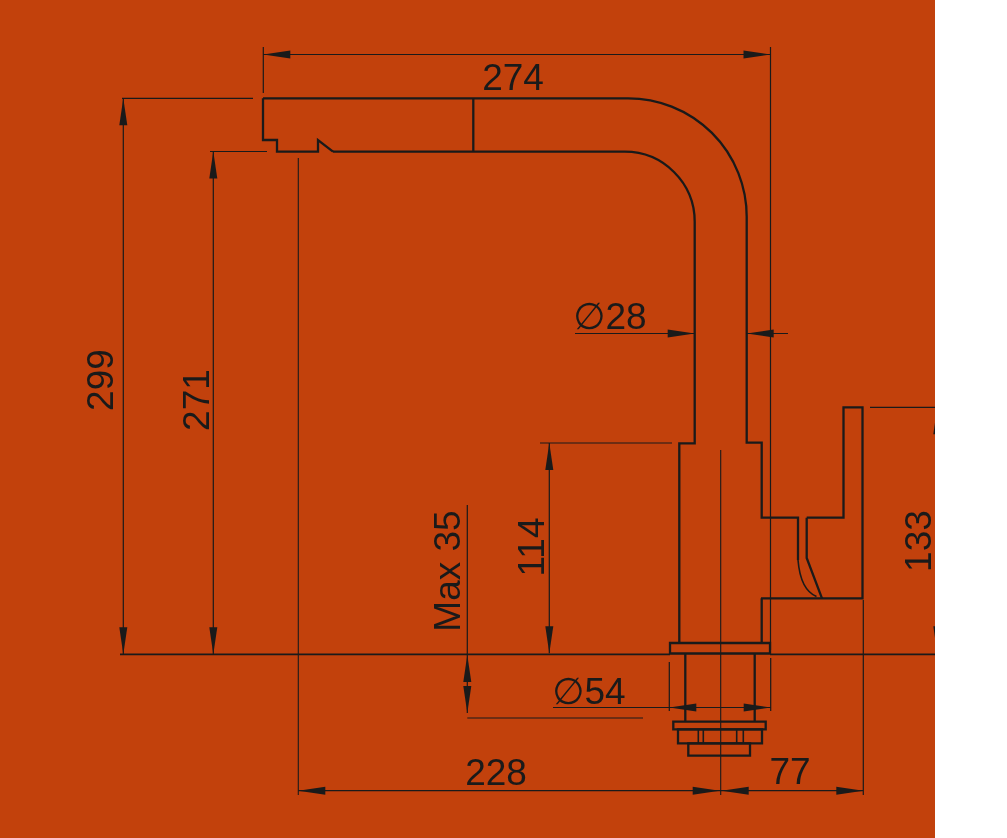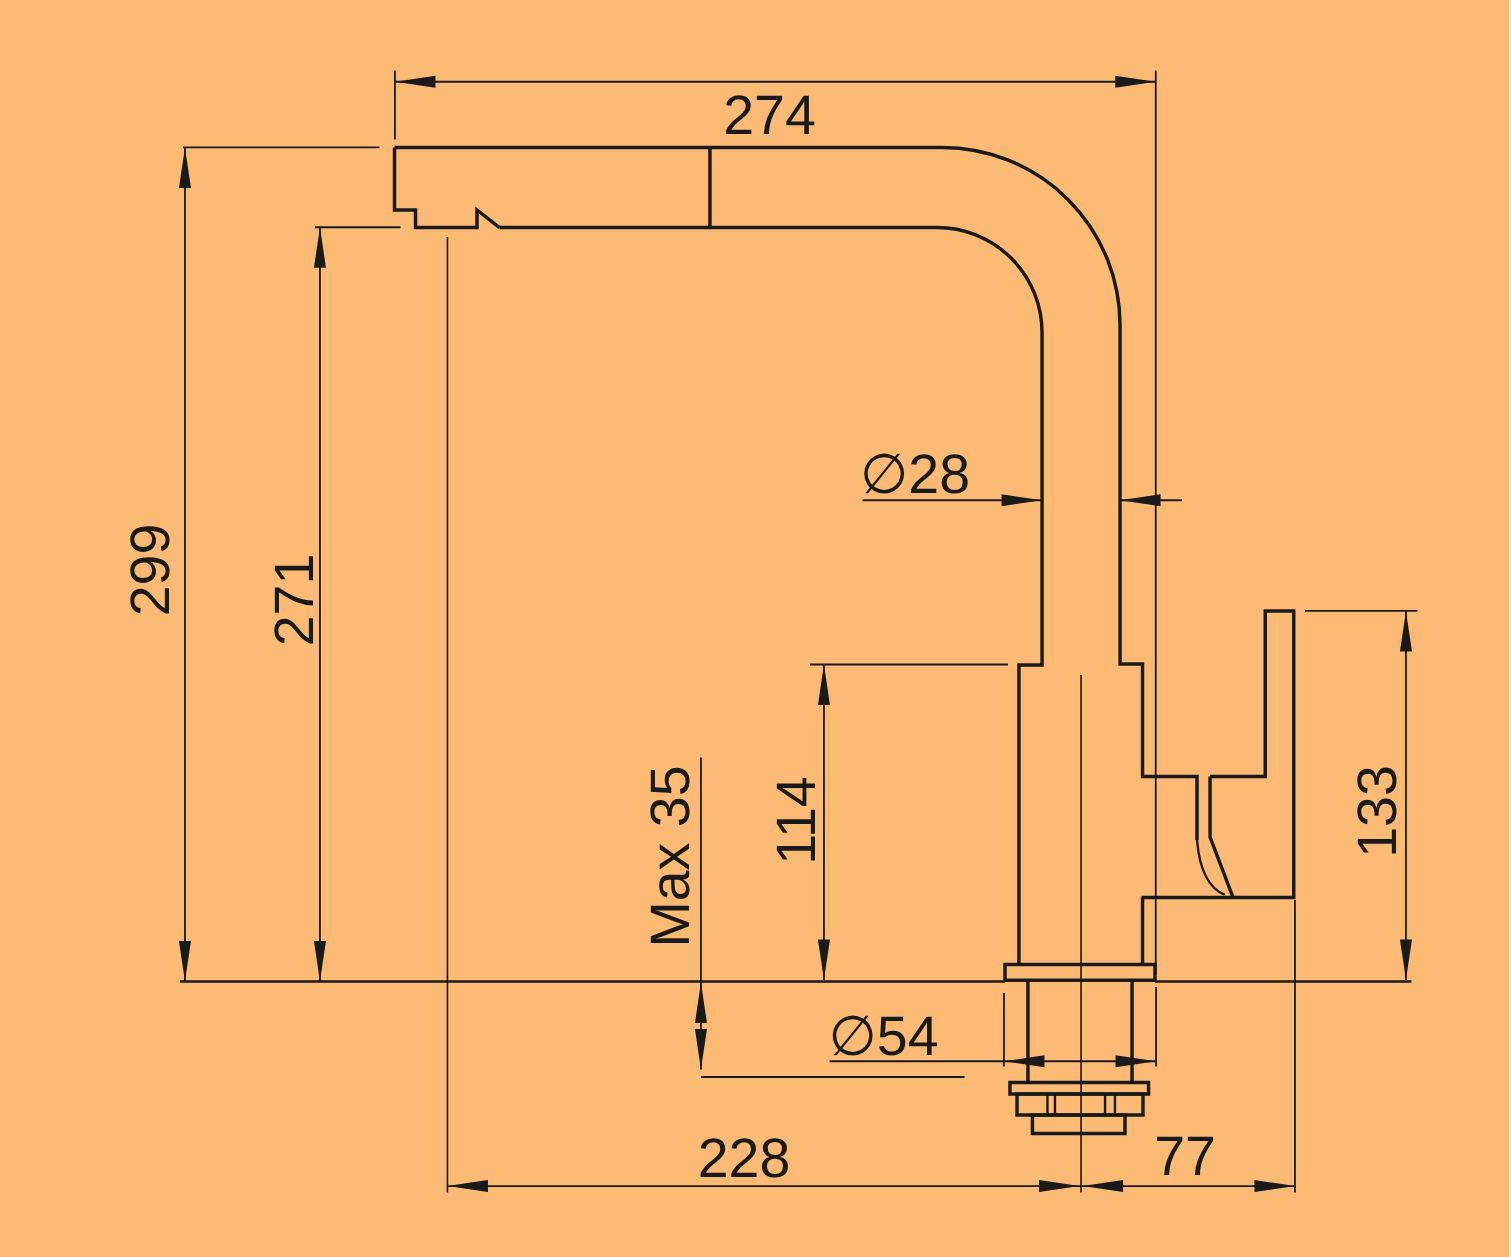--- a/index.html
+++ b/index.html
@@ -2,23 +2,23 @@
 <html><head>
 <meta charset="utf-8">
 <style>
   html, body {
     margin: 0;
     padding: 0;
     background: #ffffff;
   }
   .drawing-stage {
     position: relative;
-    width: 1006px;
+    width: 935px;
     height: 838px;
-    background: #fdba74;
+    background: #c2410c;
     overflow: hidden;
   }
   svg {
     display: block;
     width: 1007px;
     height: 838px;
   }
   .obj {
     fill: none;
     stroke: #1a1a1a;

